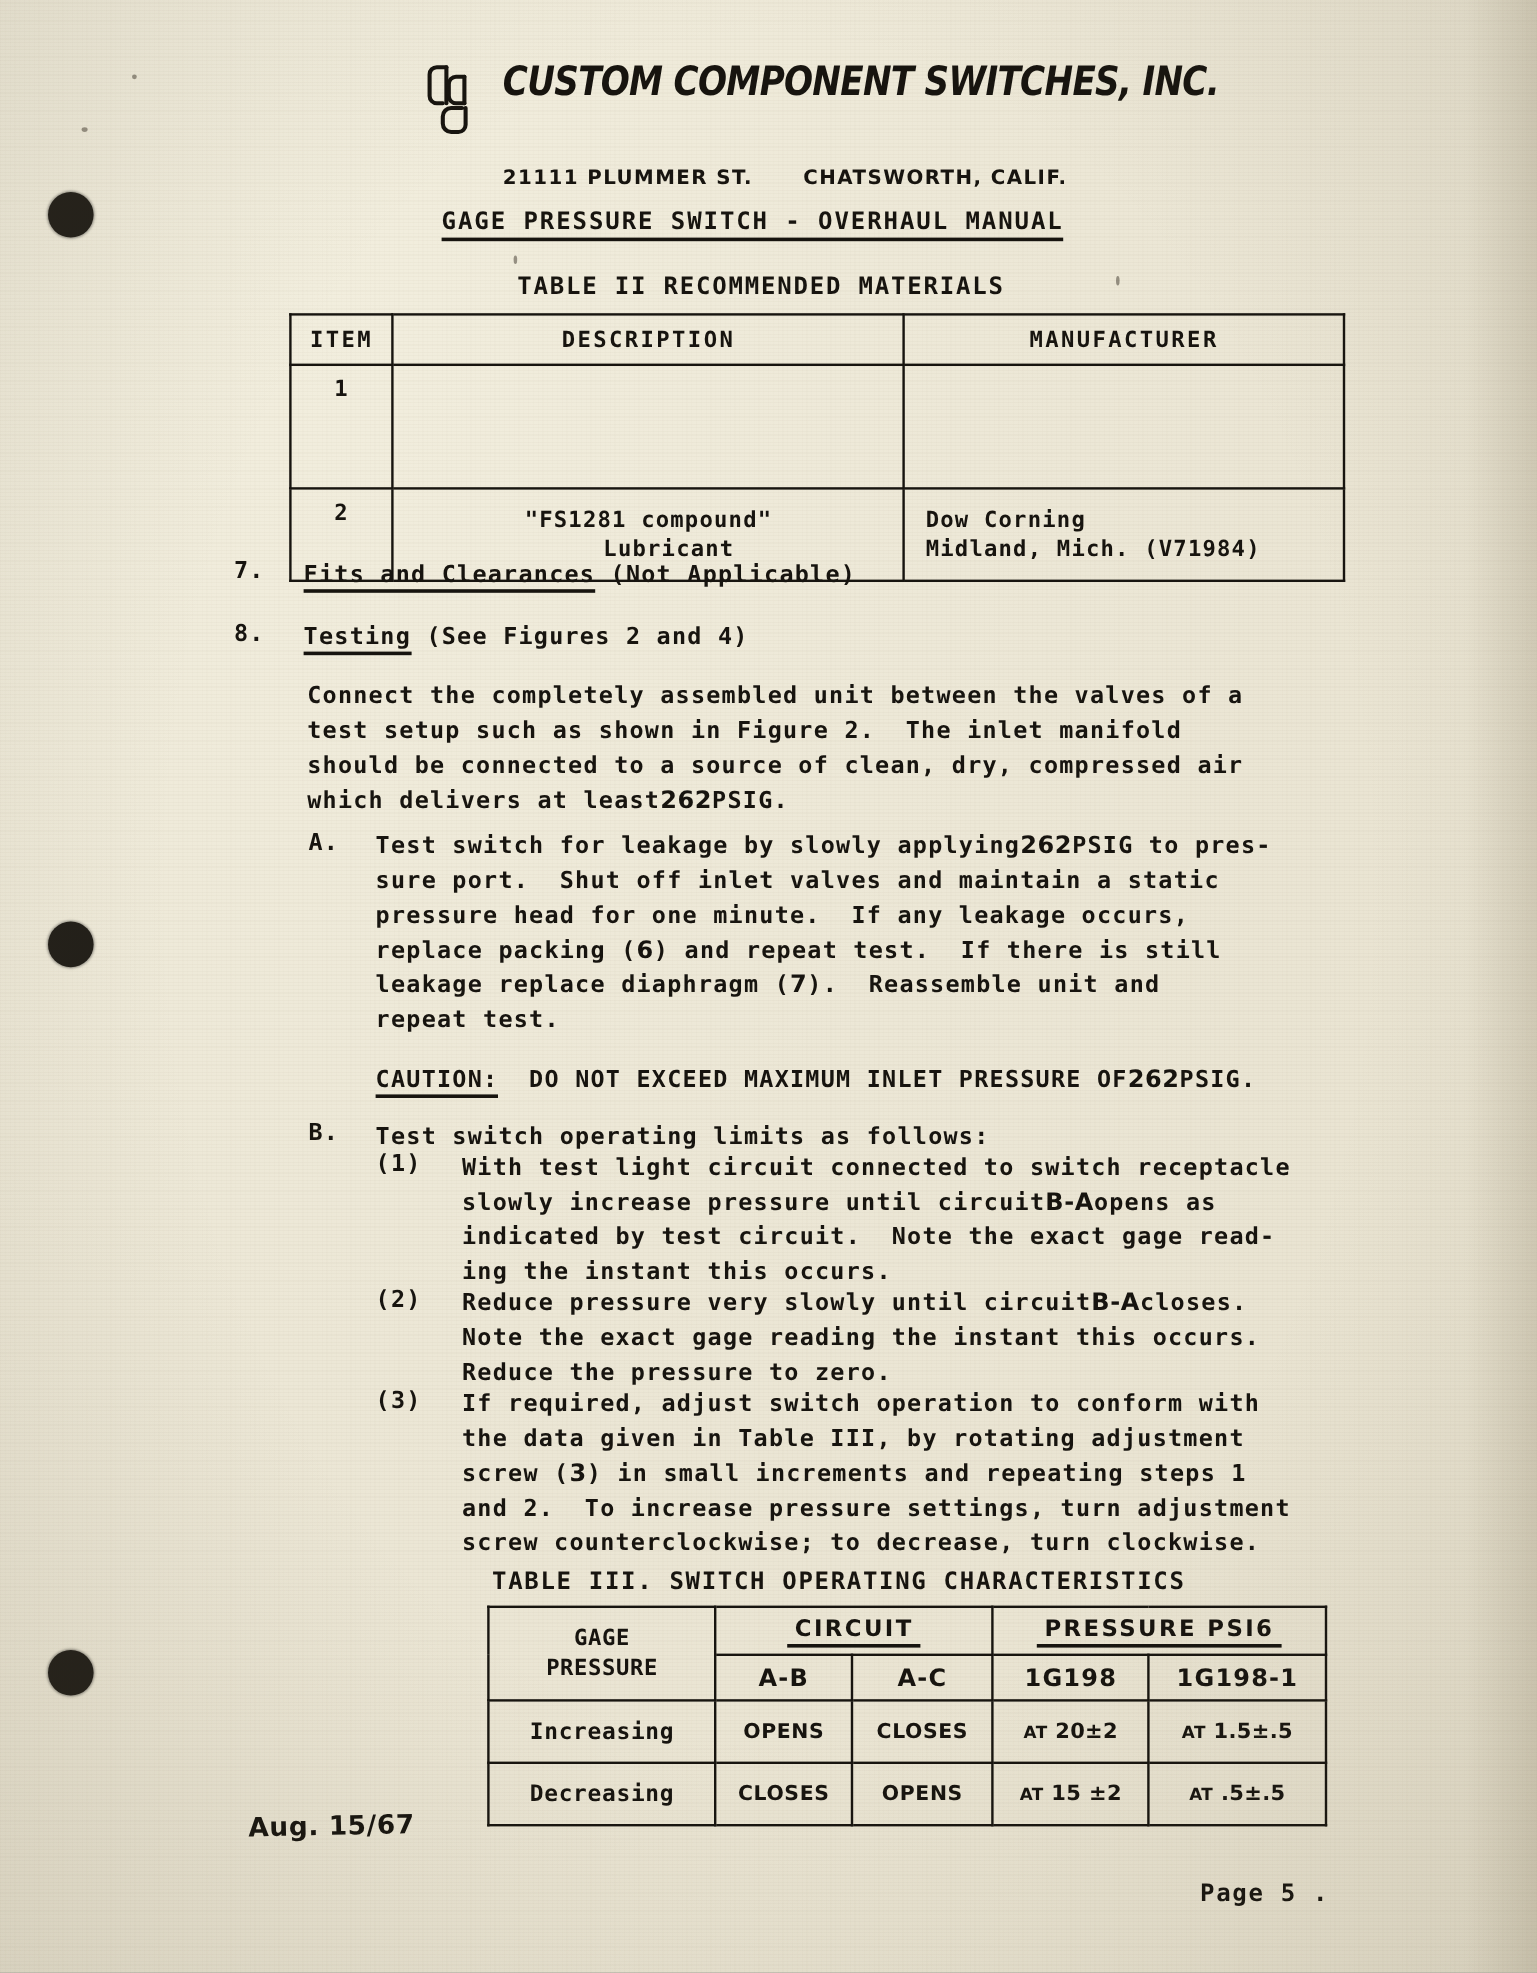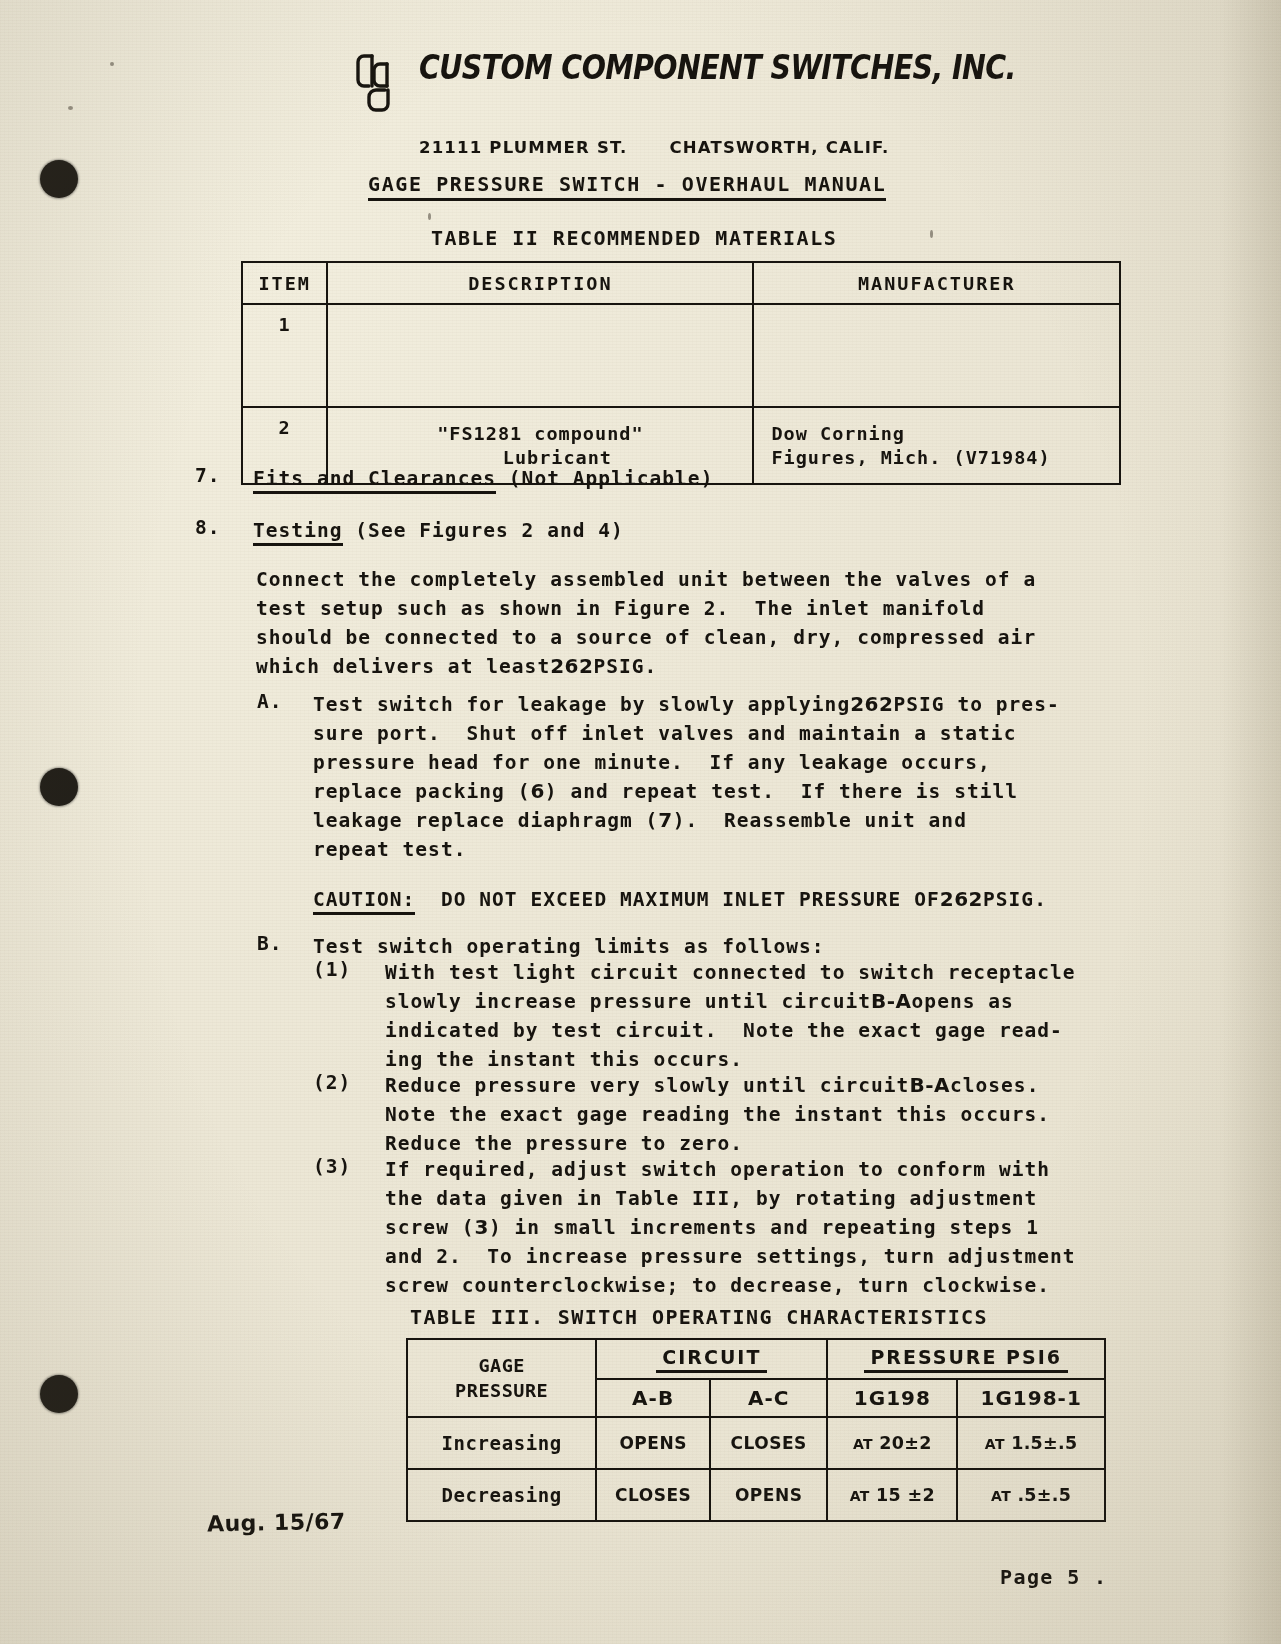--- a/index.html
+++ b/index.html
@@ -290,21 +290,21 @@
       <td class="row-num">2</td>
       <td>
         <div class="cell-lines desc-inner">
           <div>"FS1281 compound"</div>
           <div class="l2">Lubricant</div>
         </div>
       </td>
       <td>
         <div class="cell-lines mfr-inner">
           <div>Dow Corning</div>
-          <div class="mfr-overflow">Figures, Mich. (V71984)</div>
+          <div class="mfr-overflow">Midland, Mich. (V71984)</div>
         </div>
       </td>
     </tr>
   </tbody>
     </table>
 
   <div class="body">
 
     <div class="num" style="left:195px; top:464px;">7.</div>
     <div class="blk" style="left:253px; top:464px;"><span class="u">Fits and Clearances</span><span> (Not Applicable)</span></div>

